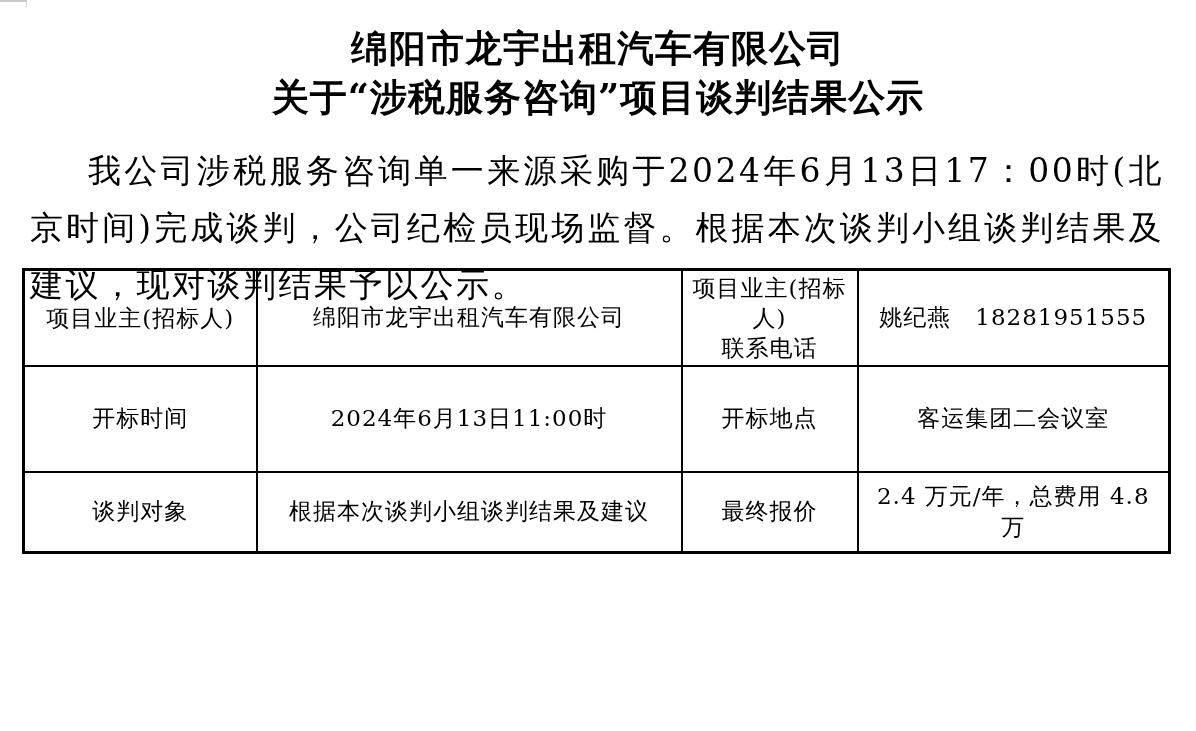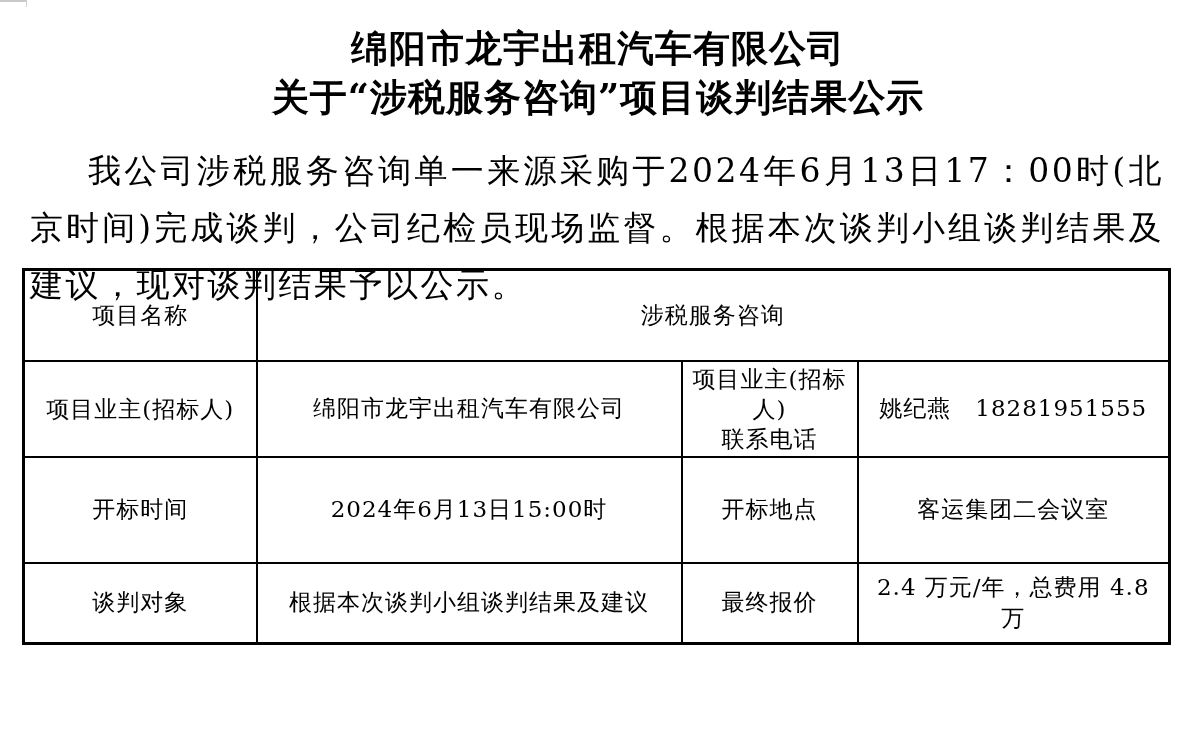--- a/index.html
+++ b/index.html
@@ -59,34 +59,30 @@
 <p class="para">我公司涉税服务咨询单一来源采购于2024年6月13日17：00时(北京时间)完成谈判，公司纪检员现场监督。根据本次谈判小组谈判结果及建议，现对谈判结果予以公示。</p>
 
 <table class="results">
   <colgroup>
     <col style="width:233px">
     <col style="width:425px">
     <col style="width:176px">
     <col style="width:312px">
   </colgroup>
   <tbody>
-      <tr style="height:91px;">
-    <td class="lbl">项目名称</td>
-    <td class="val-lg" colspan="3">涉税服务咨询</td>
-  </tr>
   <tr style="height:96px;">
     <td class="lbl lbl-small">项目业主(招标人)</td>
     <td>绵阳市龙宇出租汽车有限公司</td>
     <td class="lbl-small prewrap">项目业主(招标人)
 联系电话</td>
     <td>姚纪燕　18281951555</td>
   </tr>
   <tr style="height:106px;">
     <td class="lbl">开标时间</td>
-    <td class="val-date">2024年6月13日15:00时</td>
+    <td class="val-date">2024年6月13日11:00时</td>
     <td class="lbl">开标地点</td>
     <td class="val-sp">客运集团二会议室</td>
   </tr>
   <tr style="height:81px;">
     <td class="lbl pb-lg">谈判对象</td>
     <td>根据本次谈判小组谈判结果及建议</td>
     <td class="lbl">最终报价</td>
     <td class="val-quote">2.4 万元/年，总费用 4.8 万</td>
   </tr>
 </tbody>

